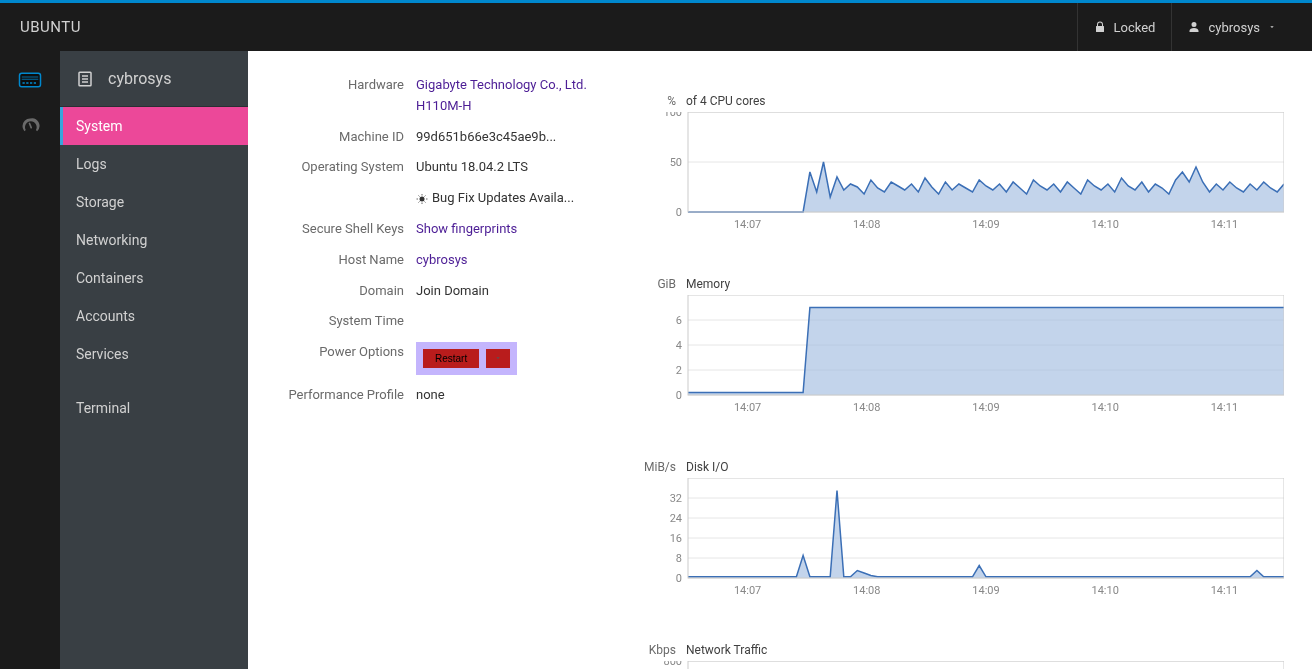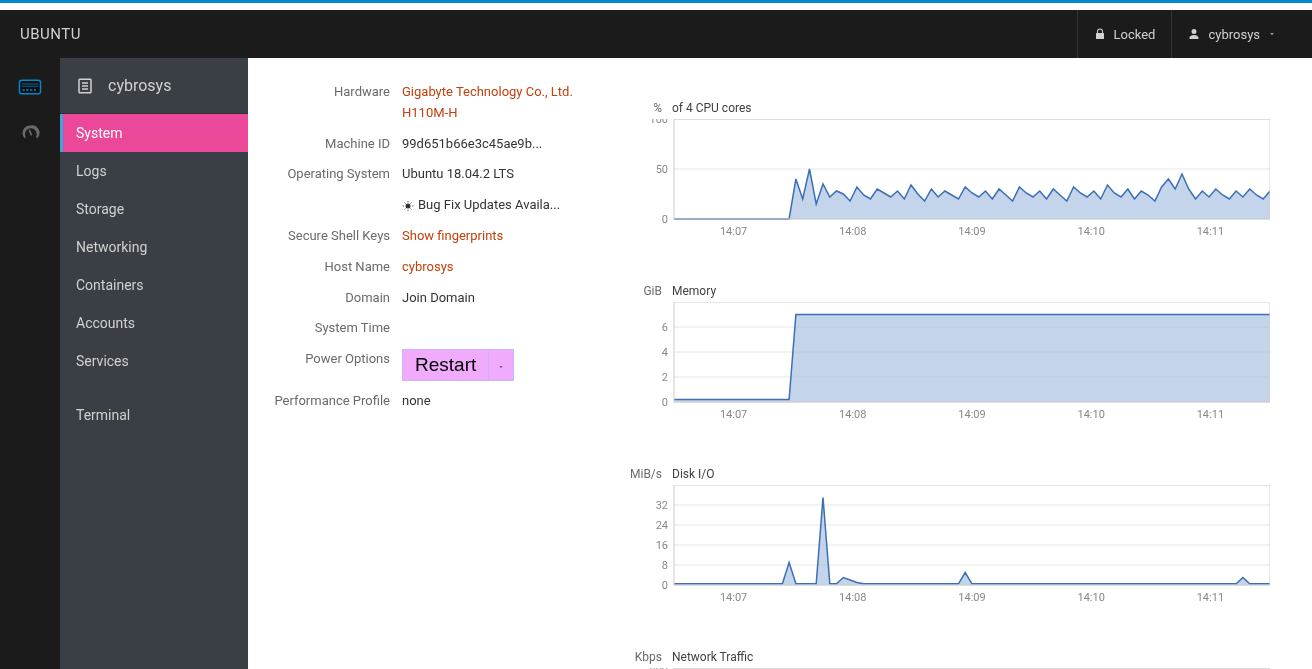--- a/index.html
+++ b/index.html
@@ -11,21 +11,20 @@
       overflow: hidden;
     }
     .top-accent { height: 3px; background: #0088ce; }
     .topbar {
       height: 48px;
       background: #1b1b1b;
       display: flex;
       align-items: center;
       padding: 0 20px;
       color: #d1d1d1;
-      margin-top: 7px;
     }
     .brand { font-size: 15px; letter-spacing: 0.5px; }
     .topbar-spacer { flex: 1; }
     .topbar-item {
       display: flex;
       align-items: center;
       gap: 8px;
       padding: 4px 16px;
       height: 100%;
       border-left: 1px solid #333;
@@ -69,21 +68,21 @@
     .nav-item.active {
       background: #ec4899;
       color: #fff;
       border-left: 3px solid #39a5dc;
       padding-left: 13px;
     }
     .nav-gap { height: 16px; }
     .content {
       flex: 1;
       overflow-y: auto;
-      padding: 24px 22px;
+      padding: 24px 36px;
       display: flex;
       gap: 40px;
     }
     .details {
       width: 320px;
       flex-shrink: 0;
     }
     .detail-row {
       display: flex;
       margin-bottom: 10px;
@@ -99,21 +98,21 @@
     }
     .detail-value {
       flex: 1;
       font-size: 13px;
       color: #333;
       overflow: hidden;
       text-overflow: ellipsis;
       white-space: nowrap;
     }
     .detail-value.multiline { white-space: normal; }
-    .link { color: #c2410c; cursor: pointer; }
+    .link { color: #4c1d95; cursor: pointer; }
     .info-badge {
       display: inline-flex;
       width: 14px; height: 14px;
       background: #0088ce;
       border-radius: 50%;
       color: #fff;
       font-size: 10px;
       align-items: center;
       justify-content: center;
       font-weight: bold;
@@ -121,24 +120,24 @@
       vertical-align: middle;
     }
     .warn-icon {
       display: inline-block;
       width: 12px; height: 12px;
       margin-right: 4px;
       vertical-align: middle;
     }
     .btn-group { display: inline-flex; }
     .btn {
-      border: 1px solid #c4b5fd;
-      background: #f0abfc;
+      border: 7px solid #c4b5fd;
+      background: #b91c1c;
       padding: 4px 12px;
-      font-size: 19px;
+      font-size: 10px;
       cursor: pointer;
     }
     .btn.caret { padding: 4px 8px; border-left: none; }
     .charts { flex: 1; min-width: 0; }
     .chart-block { margin-bottom: 24px; }
     .chart-head {
       display: flex;
       align-items: baseline;
       gap: 10px;
       margin-bottom: 4px;

